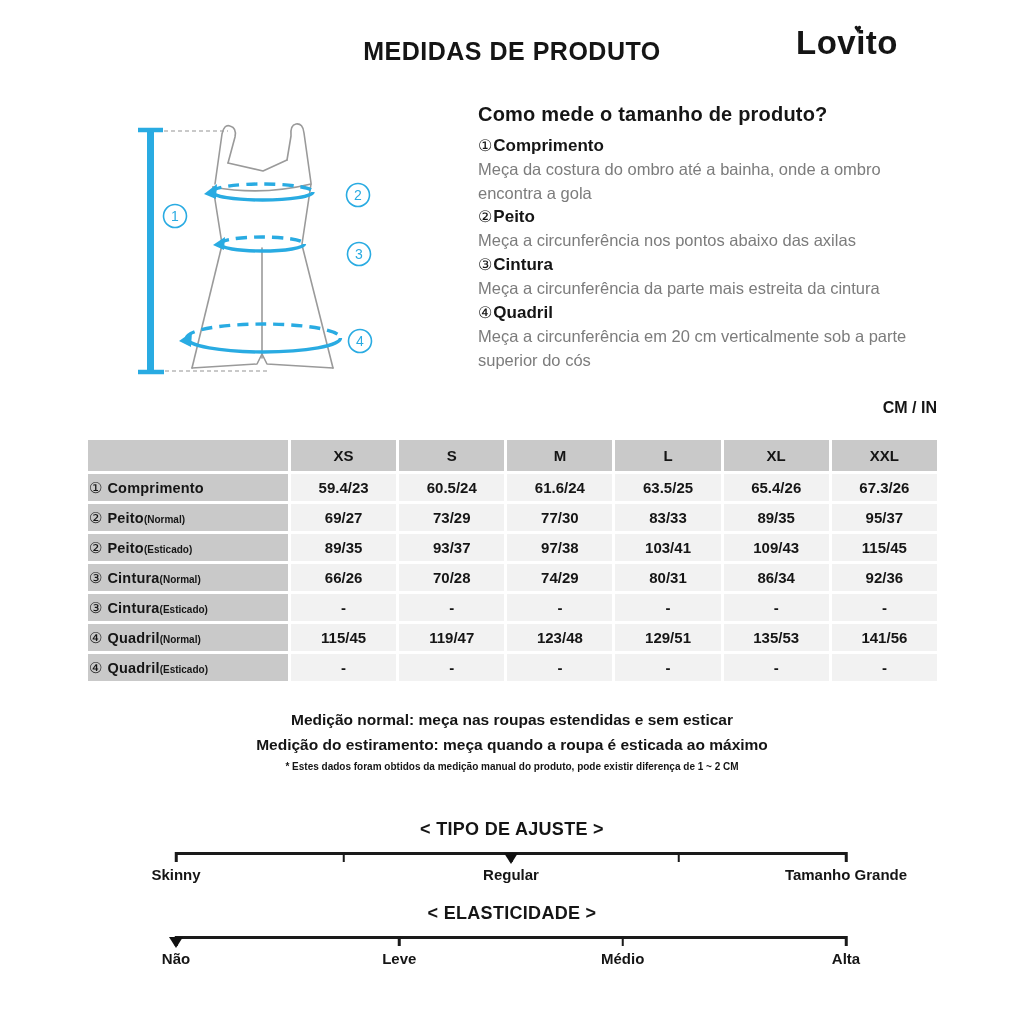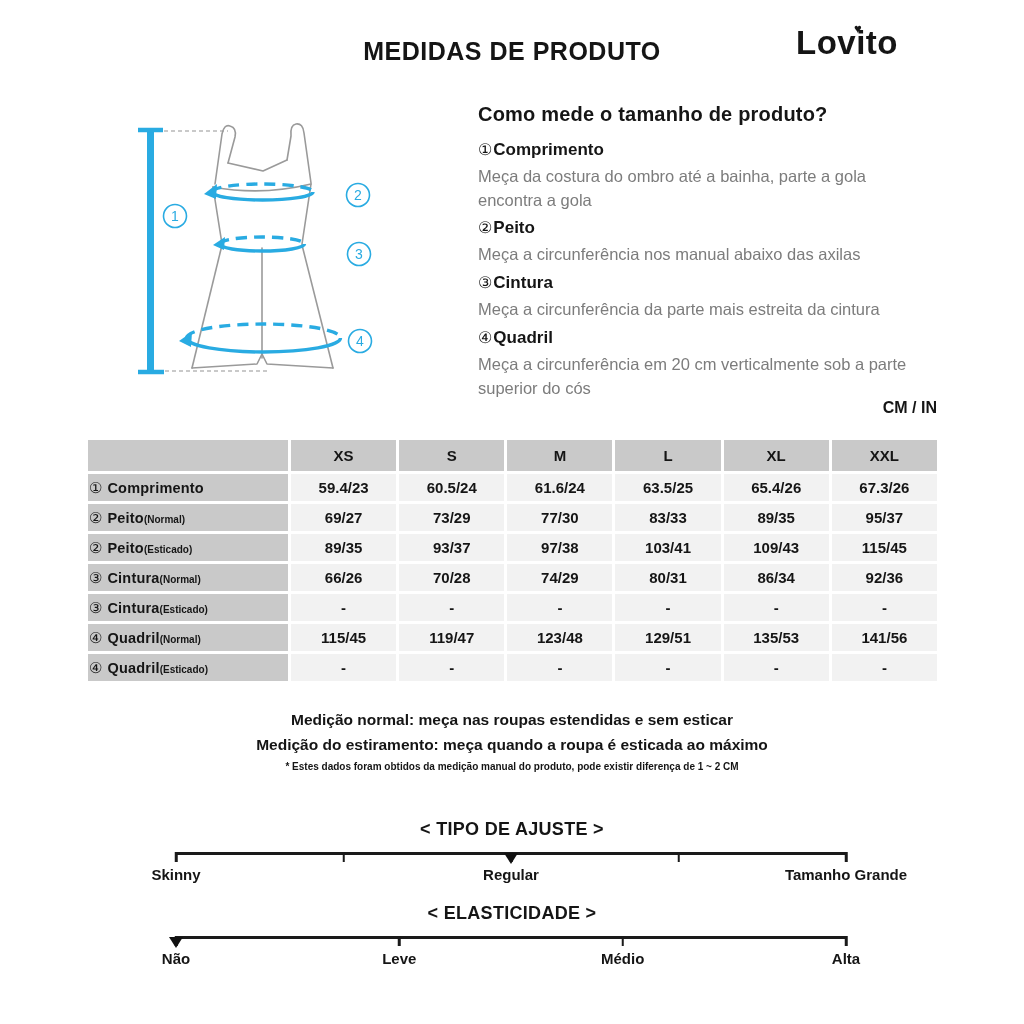--- a/index.html
+++ b/index.html
@@ -26,21 +26,21 @@
   .diagram{left:118px;top:108px;width:330px;height:292px}
   .garment{stroke:#9A9A9A;stroke-width:1.6;fill:none;stroke-linecap:round;stroke-linejoin:round}
   .leader{stroke:#B8B8B8;stroke-width:1.4;stroke-dasharray:4 3;fill:none}
   .cy{stroke:var(--accent);fill:none}
   .cyf{fill:var(--accent);stroke:none}
   .mnum{fill:var(--accent);font-size:14px;font-weight:500;text-anchor:middle;font-family:"Liberation Sans",sans-serif}
 
   
   .howto{left:478px;top:103px;width:478px}
   .howto h2{margin:0 0 8px;font-size:20px;font-weight:800;letter-spacing:.2px}
-  .hb{font-size:17px;font-weight:800;line-height:31px}
+  .hb{font-size:17px;font-weight:800;line-height:24px}
   .hb .cnum-inline{font-weight:400;font-size:16px;margin-right:1px}
   .hd{font-size:16.5px;line-height:23.7px;color:var(--gray-text);white-space:pre-line}
 
   
   .units{top:399px;left:0;width:937px;text-align:right;font-size:16px;font-weight:800}
 
   
   .sizes{left:85px;top:437px}
   table{border-collapse:separate;border-spacing:3px;table-layout:fixed;width:855px}
   th,td{overflow:hidden;white-space:nowrap}
@@ -137,24 +137,24 @@
   <g>
     <circle class="cy" cx="242" cy="233" r="11.5" stroke-width="1.6"></circle>
     <text class="mnum" x="242" y="238">4</text>
   </g>
 </svg>
 
 <div class="abs howto">
   <h2>Como mede o tamanho de produto?</h2>
   <div>
       <div class="hb"><span class="cnum-inline">①</span><span>Comprimento</span></div>
-      <div class="hd">Meça da costura do ombro até a bainha, parte a gola
+      <div class="hd">Meça da costura do ombro até a bainha, onde a ombro
 encontra a gola</div>
       <div class="hb"><span class="cnum-inline">②</span><span>Peito</span></div>
-      <div class="hd">Meça a circunferência nos manual abaixo das axilas</div>
+      <div class="hd">Meça a circunferência nos pontos abaixo das axilas</div>
       <div class="hb"><span class="cnum-inline">③</span><span>Cintura</span></div>
       <div class="hd">Meça a circunferência da parte mais estreita da cintura</div>
       <div class="hb"><span class="cnum-inline">④</span><span>Quadril</span></div>
       <div class="hd">Meça a circunferência em 20 cm verticalmente sob a parte
 superior do cós</div>
     </div>
 </div>
 
 <div class="abs units">CM / IN</div>
 

